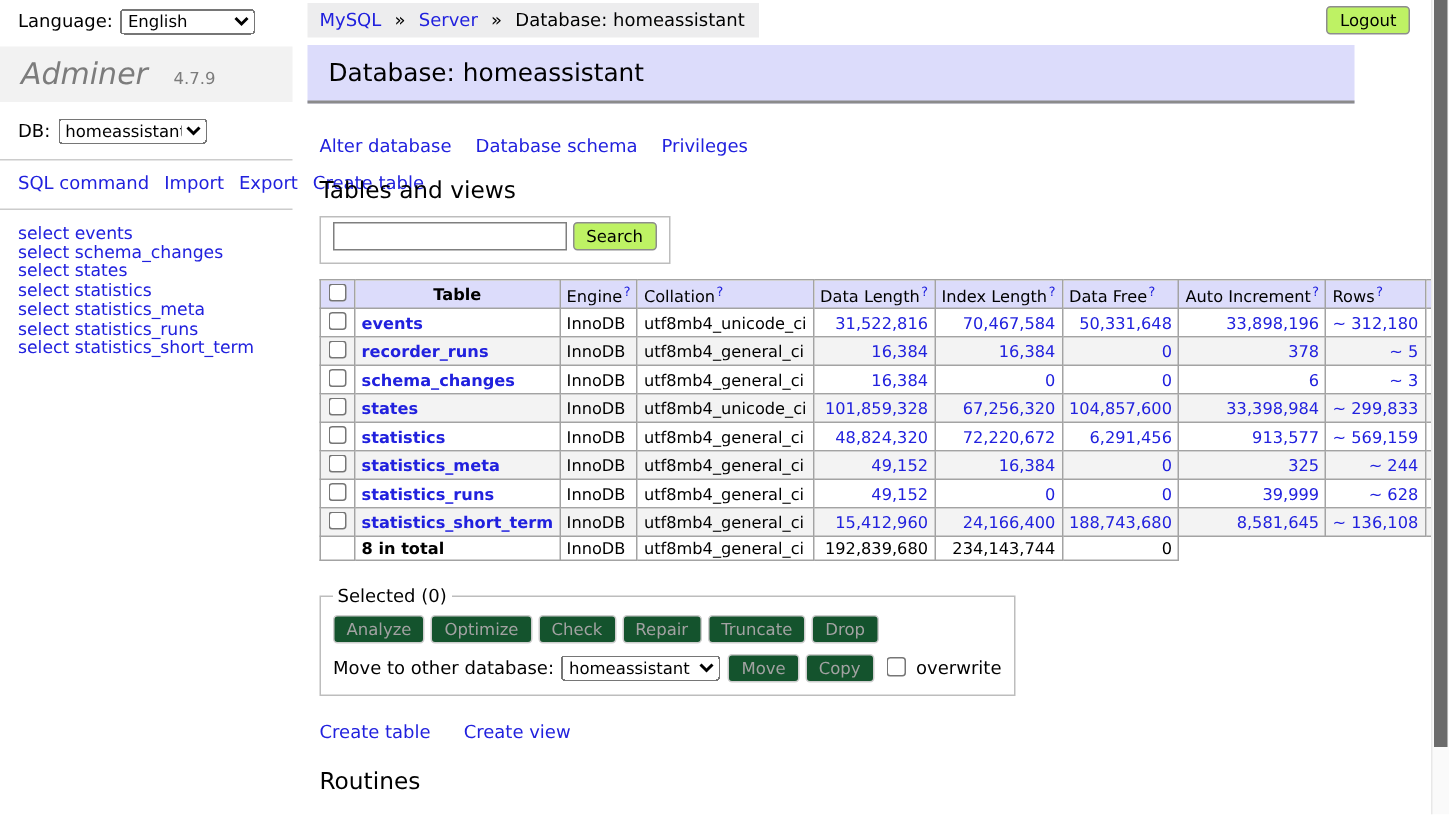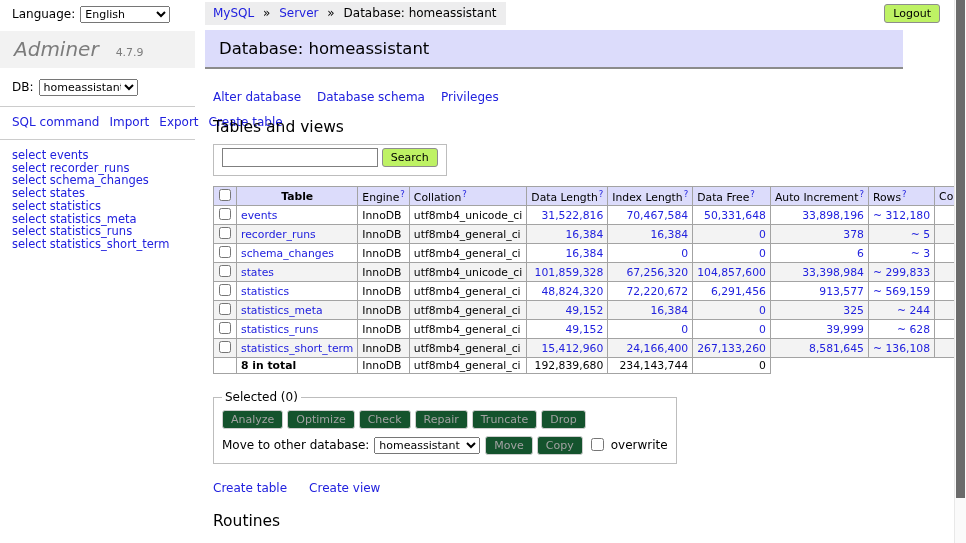--- a/index.html
+++ b/index.html
@@ -66,21 +66,21 @@
   }
   th, td {
     border:1px solid #a3a3a3; padding:1px 4px; line-height:13px;
     white-space:nowrap; overflow:hidden; text-align:left;
   }
   thead th { background:var(--accent,#dcdcfb); font-weight:400; }
   thead th.tbl-col { text-align:center; font-weight:700; }
   .help { font-size:8.5px; vertical-align:4px; margin-left:1px; }
   .cb-cell { width:20px; text-align:center; }
   .cb-cell input { margin:1px; width:12px; height:12px; }
-  td.name a { font-weight:400;margin-top:45px; }
+  td.name a { font-weight:700;margin-top:45px; }
   td.num { text-align:right; color:var(--link,#2121de); }
   tr.even td { background:#f3f3f3; }
   tfoot td.num { color:#000; }
   tfoot td.name { font-weight:700; }
 
   
   #selected-fieldset { margin-top:16px; }
   #selected-buttons { margin:3px 0 7px; }
   #selected-buttons .btn { margin-right:4px; }
   #move-row { white-space:nowrap; font-size:12px; }
@@ -109,21 +109,20 @@
   </div>
   <h1><span>Adminer</span><span class="version">4.7.9</span></h1>
   <div class="db-row">
     <span>DB:</span><select><option>homeassistant</option></select>
   </div>
   <hr class="side-hr">
   <div id="sidebar-actions"><a>SQL command</a><a>Import</a><a>Export</a><a>Create table</a></div>
   <hr class="side-hr">
   <div id="table-links">
       <a>select events</a>
-      <a>select recorder_runs</a>
       <a>select schema_changes</a>
       <a>select states</a>
       <a>select statistics</a>
       <a>select statistics_meta</a>
       <a>select statistics_runs</a>
       <a>select statistics_short_term</a>
     </div>
 </div>
 
 <div id="logout-wrap">
@@ -244,21 +243,21 @@
           <td class="num">~ 628</td>
           <td></td>
         </tr>
         <tr class="even">
           <td class="cb-cell"><input type="checkbox" style=""></td>
           <td class="name"><a>statistics_short_term</a></td>
           <td>InnoDB</td>
           <td>utf8mb4_general_ci</td>
           <td class="num">15,412,960</td>
           <td class="num">24,166,400</td>
-          <td class="num">267,133,260</td>
+          <td class="num">188,743,680</td>
           <td class="num">8,581,645</td>
           <td class="num">~ 136,108</td>
           <td></td>
         </tr>
       </tbody>
     <tfoot>
         <tr id="tfoot-row">
           <td class="cb-cell"></td>
           <td class="name">8 in total</td>
           <td>InnoDB</td>

